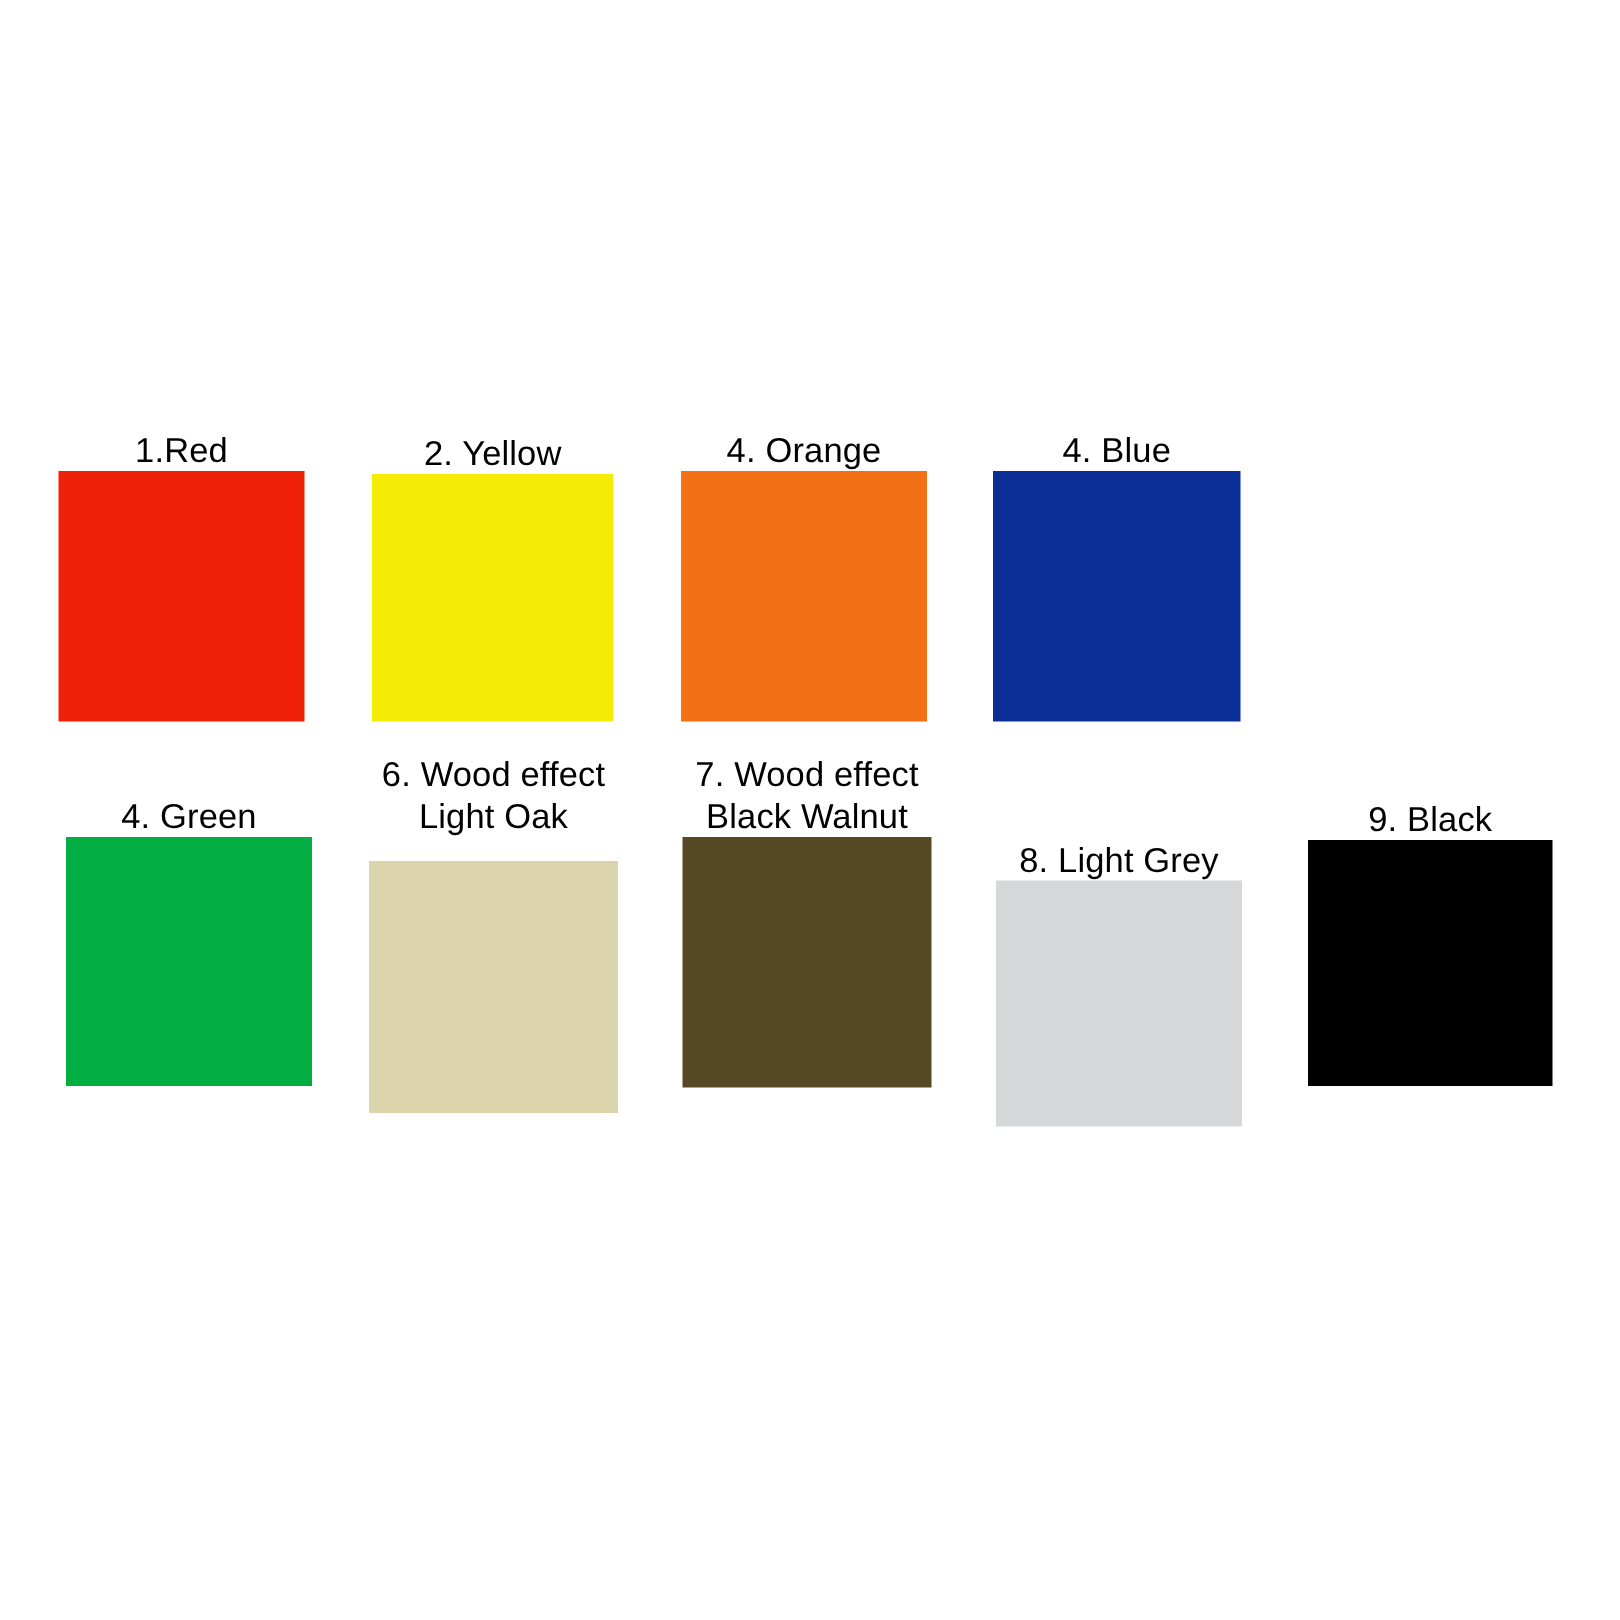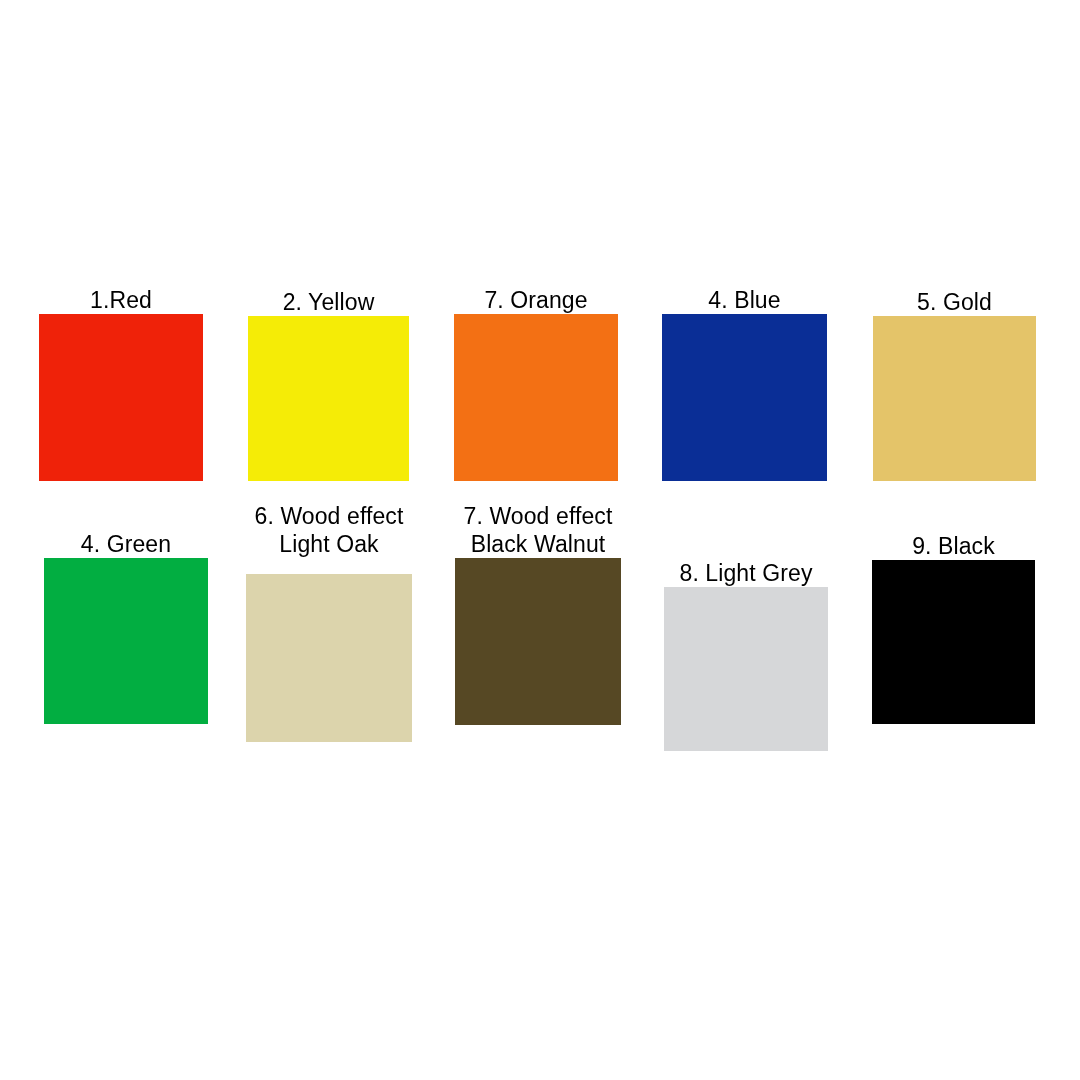--- a/index.html
+++ b/index.html
@@ -56,33 +56,29 @@
     <div class="swatch-label">1.Red</div>
     <div class="swatch-chip" style="background-color: rgb(239, 34, 9); width: 164px; height: 167px;"></div>
   </div>
 
   <div class="swatch-cell cell-1">
     <div class="swatch-label">2. Yellow</div>
     <div class="swatch-chip" style="background-color: rgb(245, 236, 6); width: 161px; height: 165px;"></div>
   </div>
 
   <div class="swatch-cell cell-2">
-    <div class="swatch-label">7. Orange</div>
+    <div class="swatch-label">4. Orange</div>
     <div class="swatch-chip" style="background-color: rgb(243, 112, 20); width: 164px; height: 167px;"></div>
   </div>
 
   <div class="swatch-cell cell-3">
     <div class="swatch-label">4. Blue</div>
     <div class="swatch-chip" style="background-color: rgb(10, 46, 150); width: 165px; height: 167px;"></div>
   </div>
 
-  <div class="swatch-cell cell-4">
-    <div class="swatch-label">5. Gold</div>
-    <div class="swatch-chip" style="background-color: rgb(228, 196, 105); width: 163px; height: 165px;"></div>
-  </div>
 
   <div class="swatch-cell cell-5">
     <div class="swatch-label">4. Green</div>
     <div class="swatch-chip" style="background-color: rgb(2, 174, 65); width: 164px; height: 166px;"></div>
   </div>
 
   <div class="swatch-cell cell-6">
     <div class="swatch-label">6. Wood effect
 Light Oak</div>
     <div class="swatch-chip" style="background-color: rgb(220, 212, 172); width: 166px; height: 168px;"></div>

